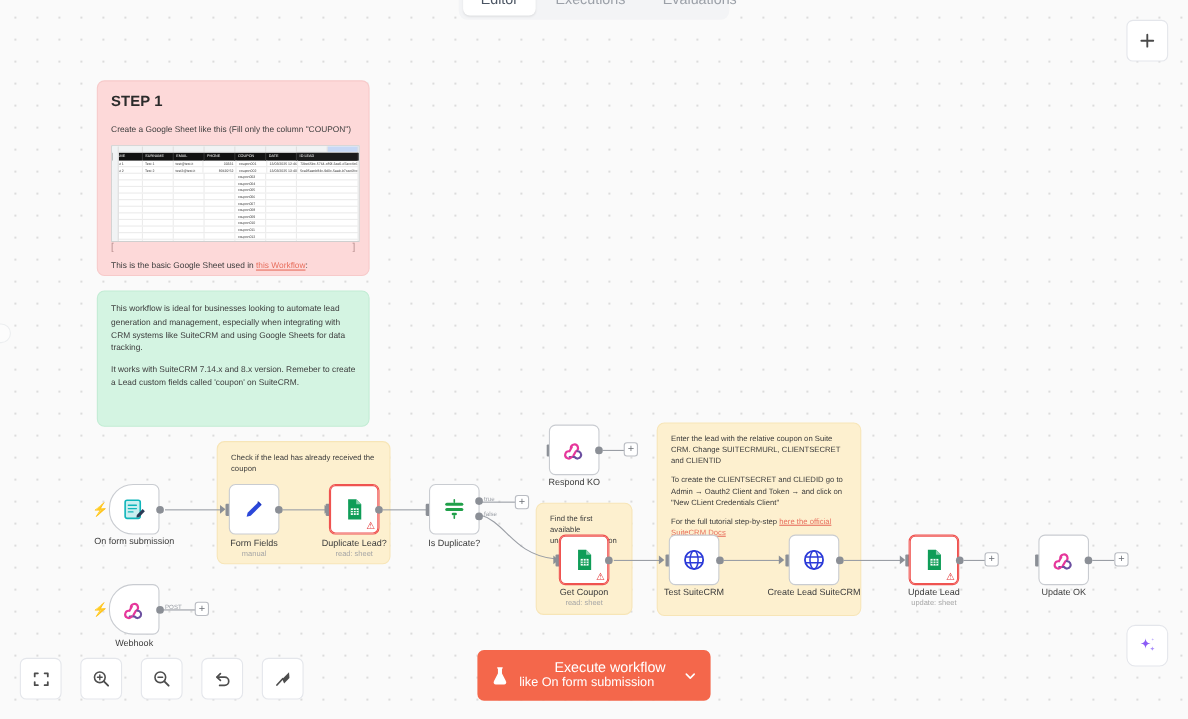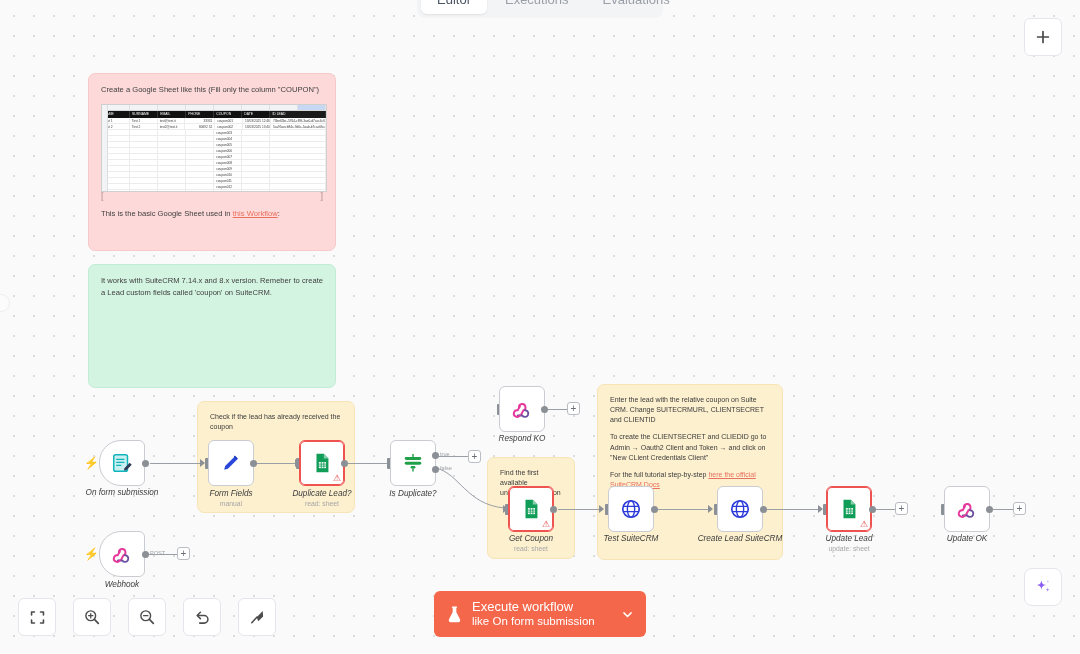--- a/index.html
+++ b/index.html
@@ -131,21 +131,21 @@
     cursor: pointer;
   }
   .node.trigger { border-radius: 22px 6px 6px 22px; }
   .node.error { border-color: #ef5350; box-shadow: 0 0 0 1px #ef5350 inset; }
   .node .warn {
     position: absolute; right: 3px; bottom: 2px;
     font-size: 9px; color: #e03a3a; line-height: 1;
   }
   .nodelabel {
     position: absolute; font-size: 8.2px; color: #3c3c3c;
-    white-space: nowrap; transform: translateX(-50%); font-style: italic;
+    white-space: nowrap; transform: translateX(-50%);
   }
   .nodesub {
     position: absolute; text-align: center; font-size: 6.8px; color: #a6a6a6;
     white-space: nowrap; transform: translateX(-50%);
   }
   .bolt { position: absolute; font-size: 12px; color: #ff6d3b; }
 
   
   .port-out {
     position: absolute; width: 7px; height: 7px; border-radius: 50%;
@@ -177,21 +177,21 @@
 
   
   #execute-workflow-button {
     position: absolute; left: 434px; top: 591px;
     width: 212px; height: 46px;
     background: #f4674b; border-radius: 6px;
     display: flex; align-items: center; gap: 9px;
     padding: 0 12px; cursor: pointer; color: #fff;
   }
   #execute-workflow-button .txt { flex: 1; line-height: 1.15; }
-  #execute-workflow-button .t1 { font-size: 13px; }
+  #execute-workflow-button .t1 { font-size: 13px; margin-left: 32px; }
   #execute-workflow-button .t2 { font-size: 11.5px; }
   .chev { font-size: 13px; }
 
   svg { display: block; }
 </style>
 </head>
 <body>
 
 <div id="app">
   <div class="canvas"></div>
@@ -212,20 +212,21 @@
 
   <div class="sqbtn" id="ai-assistant-button">
     <svg width="20" height="20" viewBox="0 0 20 20">
       <path d="M8.4 3.2c.4 3.2 1.4 4.3 4.6 4.8-3.2.5-4.2 1.6-4.6 4.8-.4-3.2-1.4-4.3-4.6-4.8 3.2-.5 4.2-1.6 4.6-4.8z" fill="#8b5cf6"></path>
       <path d="M14.6 10.6c.2 1.4.6 1.9 2 2.1-1.4.2-1.8.7-2 2.1-.2-1.4-.6-1.9-2-2.1 1.4-.2 1.8-.7 2-2.1z" fill="#a78bfa"></path>
       <path d="M14.9 3.1c.12.86.37 1.17 1.23 1.3-.86.13-1.11.44-1.23 1.3-.12-.86-.37-1.17-1.23-1.3.86-.13 1.11-.44 1.23-1.3z" fill="#c4b5fd"></path>
     </svg>
   </div>
 
   <div class="sticky" id="sticky-step1">
+    <h3>STEP 1</h3>
     <p class="lead">Create a Google Sheet like this (Fill only the column "COUPON")</p>
 
     <div class="sheet">
       <div class="rail"></div>
       <div class="colhdr">
         <div></div>
           <div></div>
           <div></div>
           <div></div>
           <div></div>
@@ -366,20 +367,21 @@
         <span>[</span>
         <span>]</span>
       </div>
 
     <p class="foot">
       <span>This is the basic Google Sheet used in </span><a class="link" href="#">this Workflow</a><span>:</span>
     </p>
   </div>
 
   <div class="sticky" id="sticky-step2">
+    <p>This workflow is ideal for businesses looking to automate lead generation and management, especially when integrating with CRM systems like SuiteCRM and using Google Sheets for data tracking.</p>
     <p>It works with SuiteCRM 7.14.x and 8.x version. Remeber to create a Lead custom fields called 'coupon' on SuiteCRM.</p>
   </div>
 
   <div class="sticky small" id="sticky-check">
     <p>Check if the lead has already received the coupon</p>
   </div>
 
   <div class="sticky small" id="sticky-coupon">
     <p>Find the first available unassigned coupon</p>
   </div>

